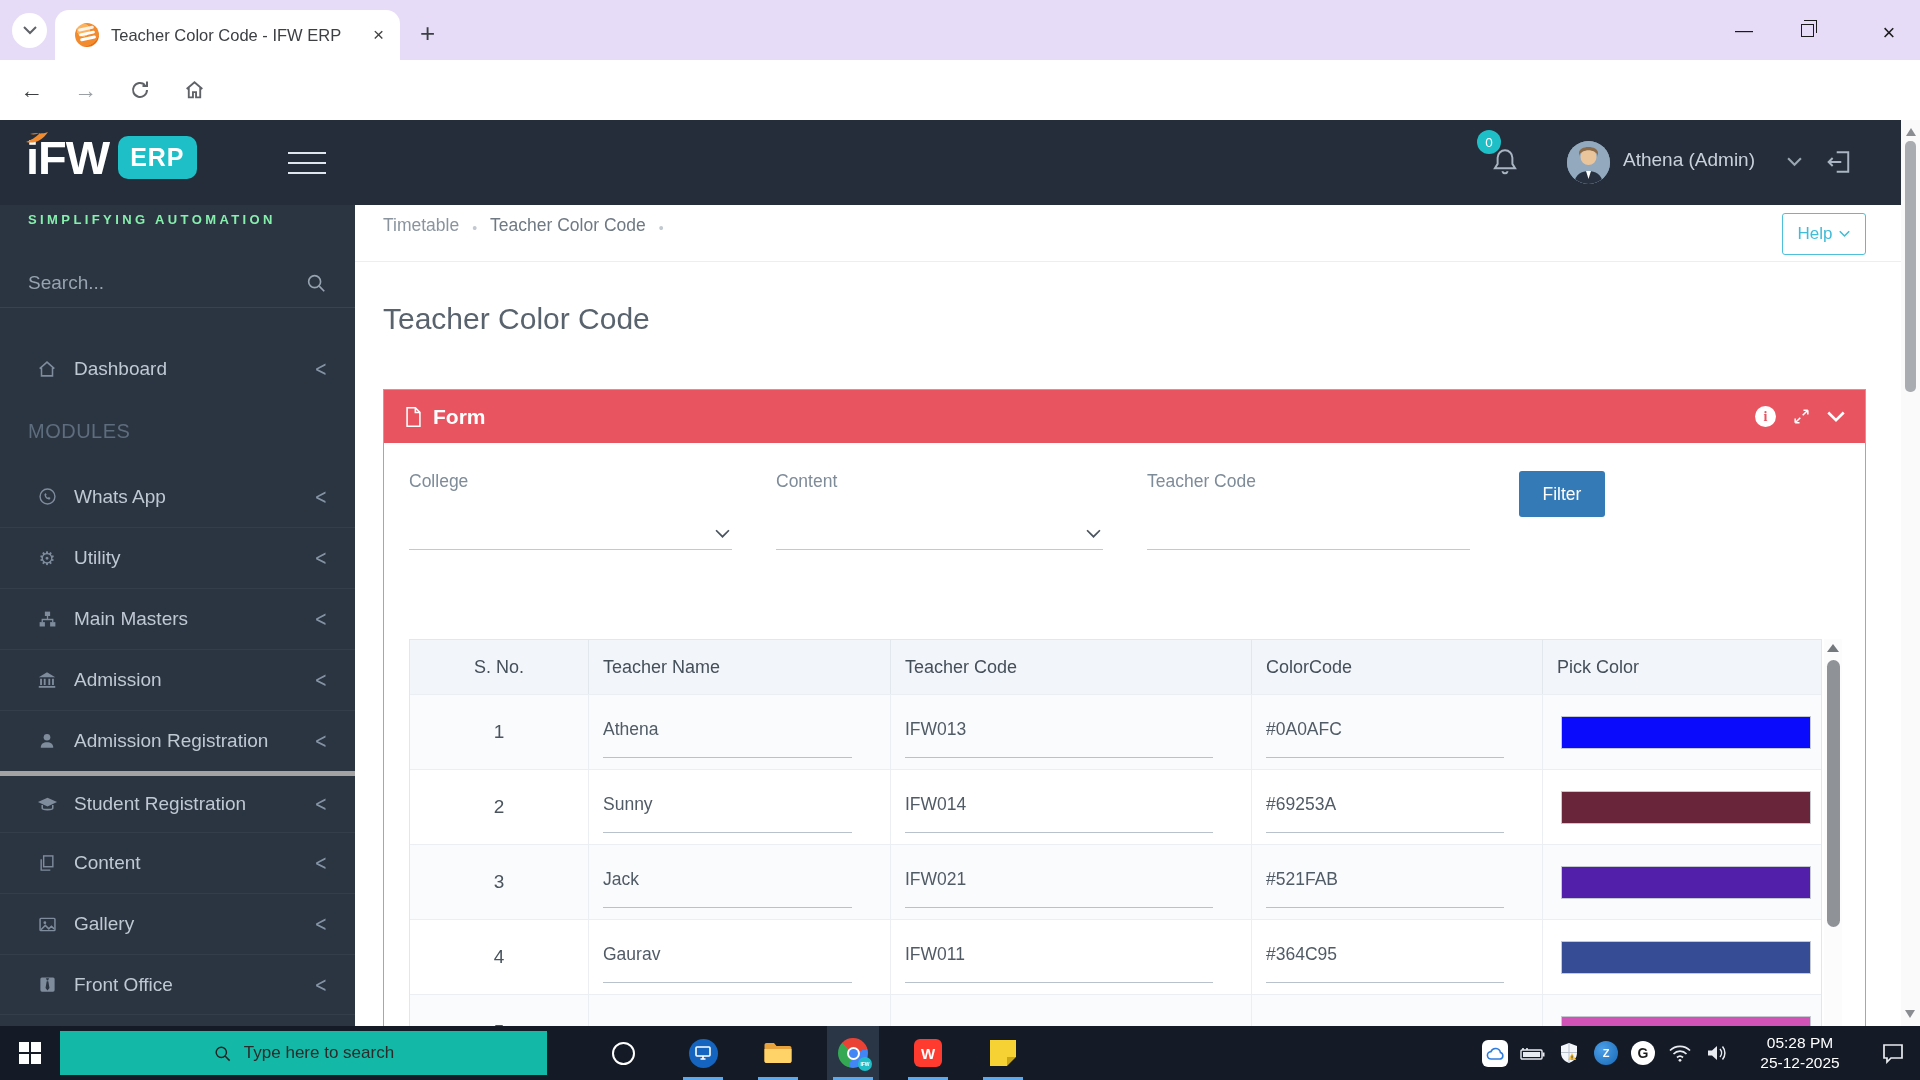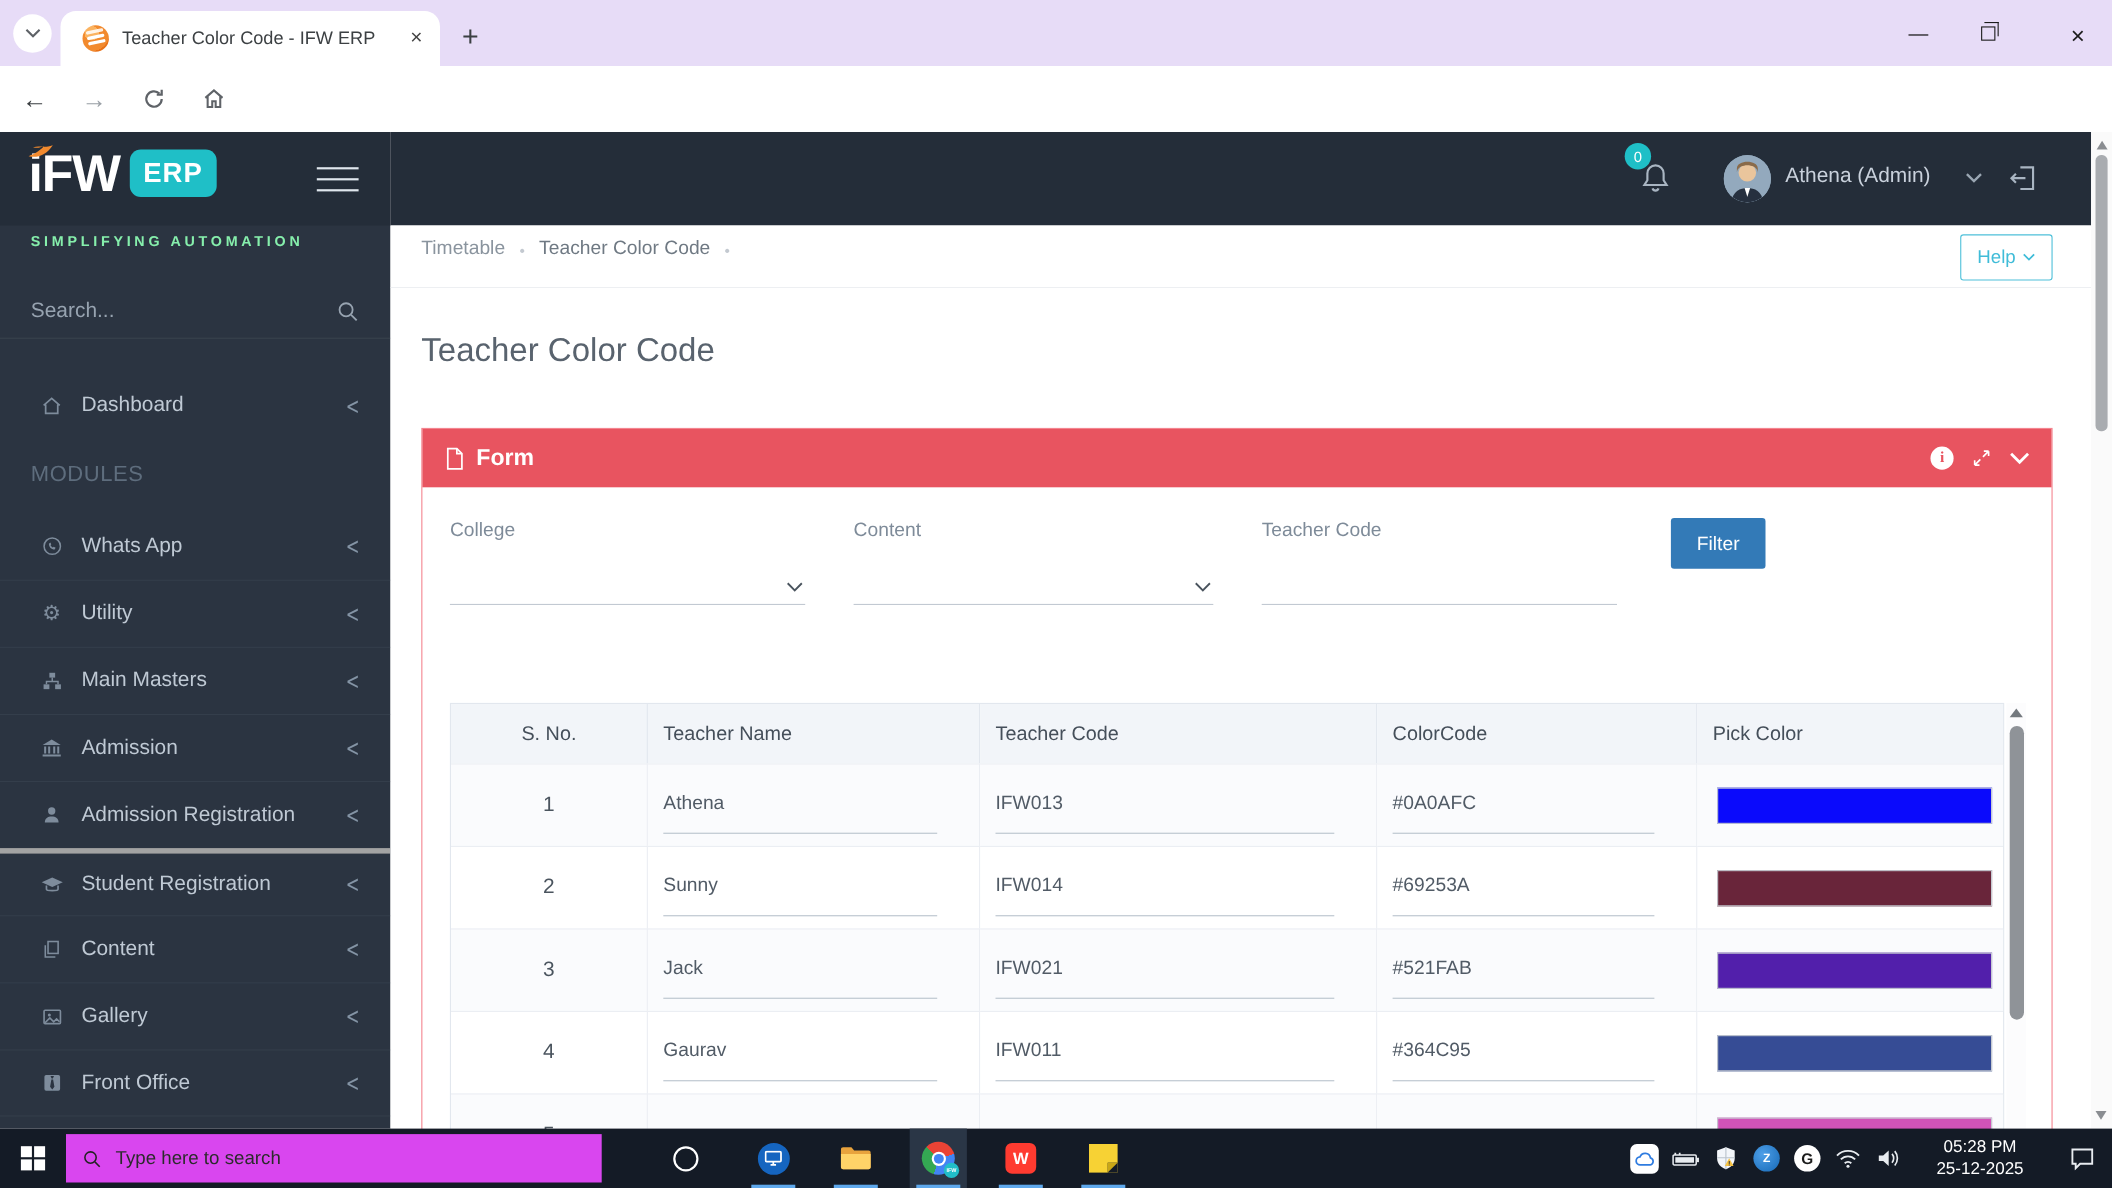--- a/index.html
+++ b/index.html
@@ -130,21 +130,21 @@
   #pg-scroll .arr { width:0; height:0; border-left:5.5px solid transparent; border-right:5.5px solid transparent; margin:8px auto 0; }
   #pg-scroll .arr.up { border-bottom:8px solid #8A8D91; }
   #pg-scroll .thumb { position:absolute; left:4px; top:21px; width:11px; height:251px; background:#A9ACB0; border-radius:5px; }
   #pg-scroll .arr.down { position:absolute; left:4px; bottom:8px; border-top:8px solid #8A8D91; margin:0; }
 
   
   #taskbar { position:absolute; left:0; top:1026px; width:1920px; height:54px; background:#141B26; display:flex; align-items:center; z-index:50; }
   #startbtn { width:60px; height:54px; display:flex; align-items:center; justify-content:center; }
   .winlogo { display:grid; grid-template-columns:10px 10px; grid-template-rows:10px 10px; gap:2px; }
   .winlogo i { background:#fff; }
-  #tb-search { width:487px; height:44px; background:#d946ef; display:flex; align-items:center; padding:0 14px; gap:12px; }
+  #tb-search { width:487px; height:44px; background:#14b8a6; display:flex; align-items:center; padding:0 14px; gap:12px;justify-content:center; }
   #tb-search span { font-size:17px; color:#2B2B2B; }
   #cortana { margin-left:50px; width:52px; display:flex; justify-content:center; }
   #cortana i { width:23px; height:23px; border:2.5px solid #fff; border-radius:50%; }
   .tb-app { position:relative; width:52px; height:54px; display:flex; align-items:center; justify-content:center; }
   .tb-app:after { content:""; position:absolute; left:6px; right:6px; bottom:0; height:3px; background:#5EA8EC; }
   .tb-app.active { background:#2A3646; }
   #tb-apps { display:flex; margin-left:28px; gap:23px; }
   .bluecirc { width:29px; height:29px; border-radius:50%; background:#1565C0; display:flex; align-items:center; justify-content:center; }
   .wps { width:28px; height:28px; border-radius:6px; background:#FF3B30; color:#fff; font-weight:bold; font-size:15px; display:flex; align-items:center; justify-content:center; }
   .note { position:relative; width:26px; height:26px; background:#F7D234; }

